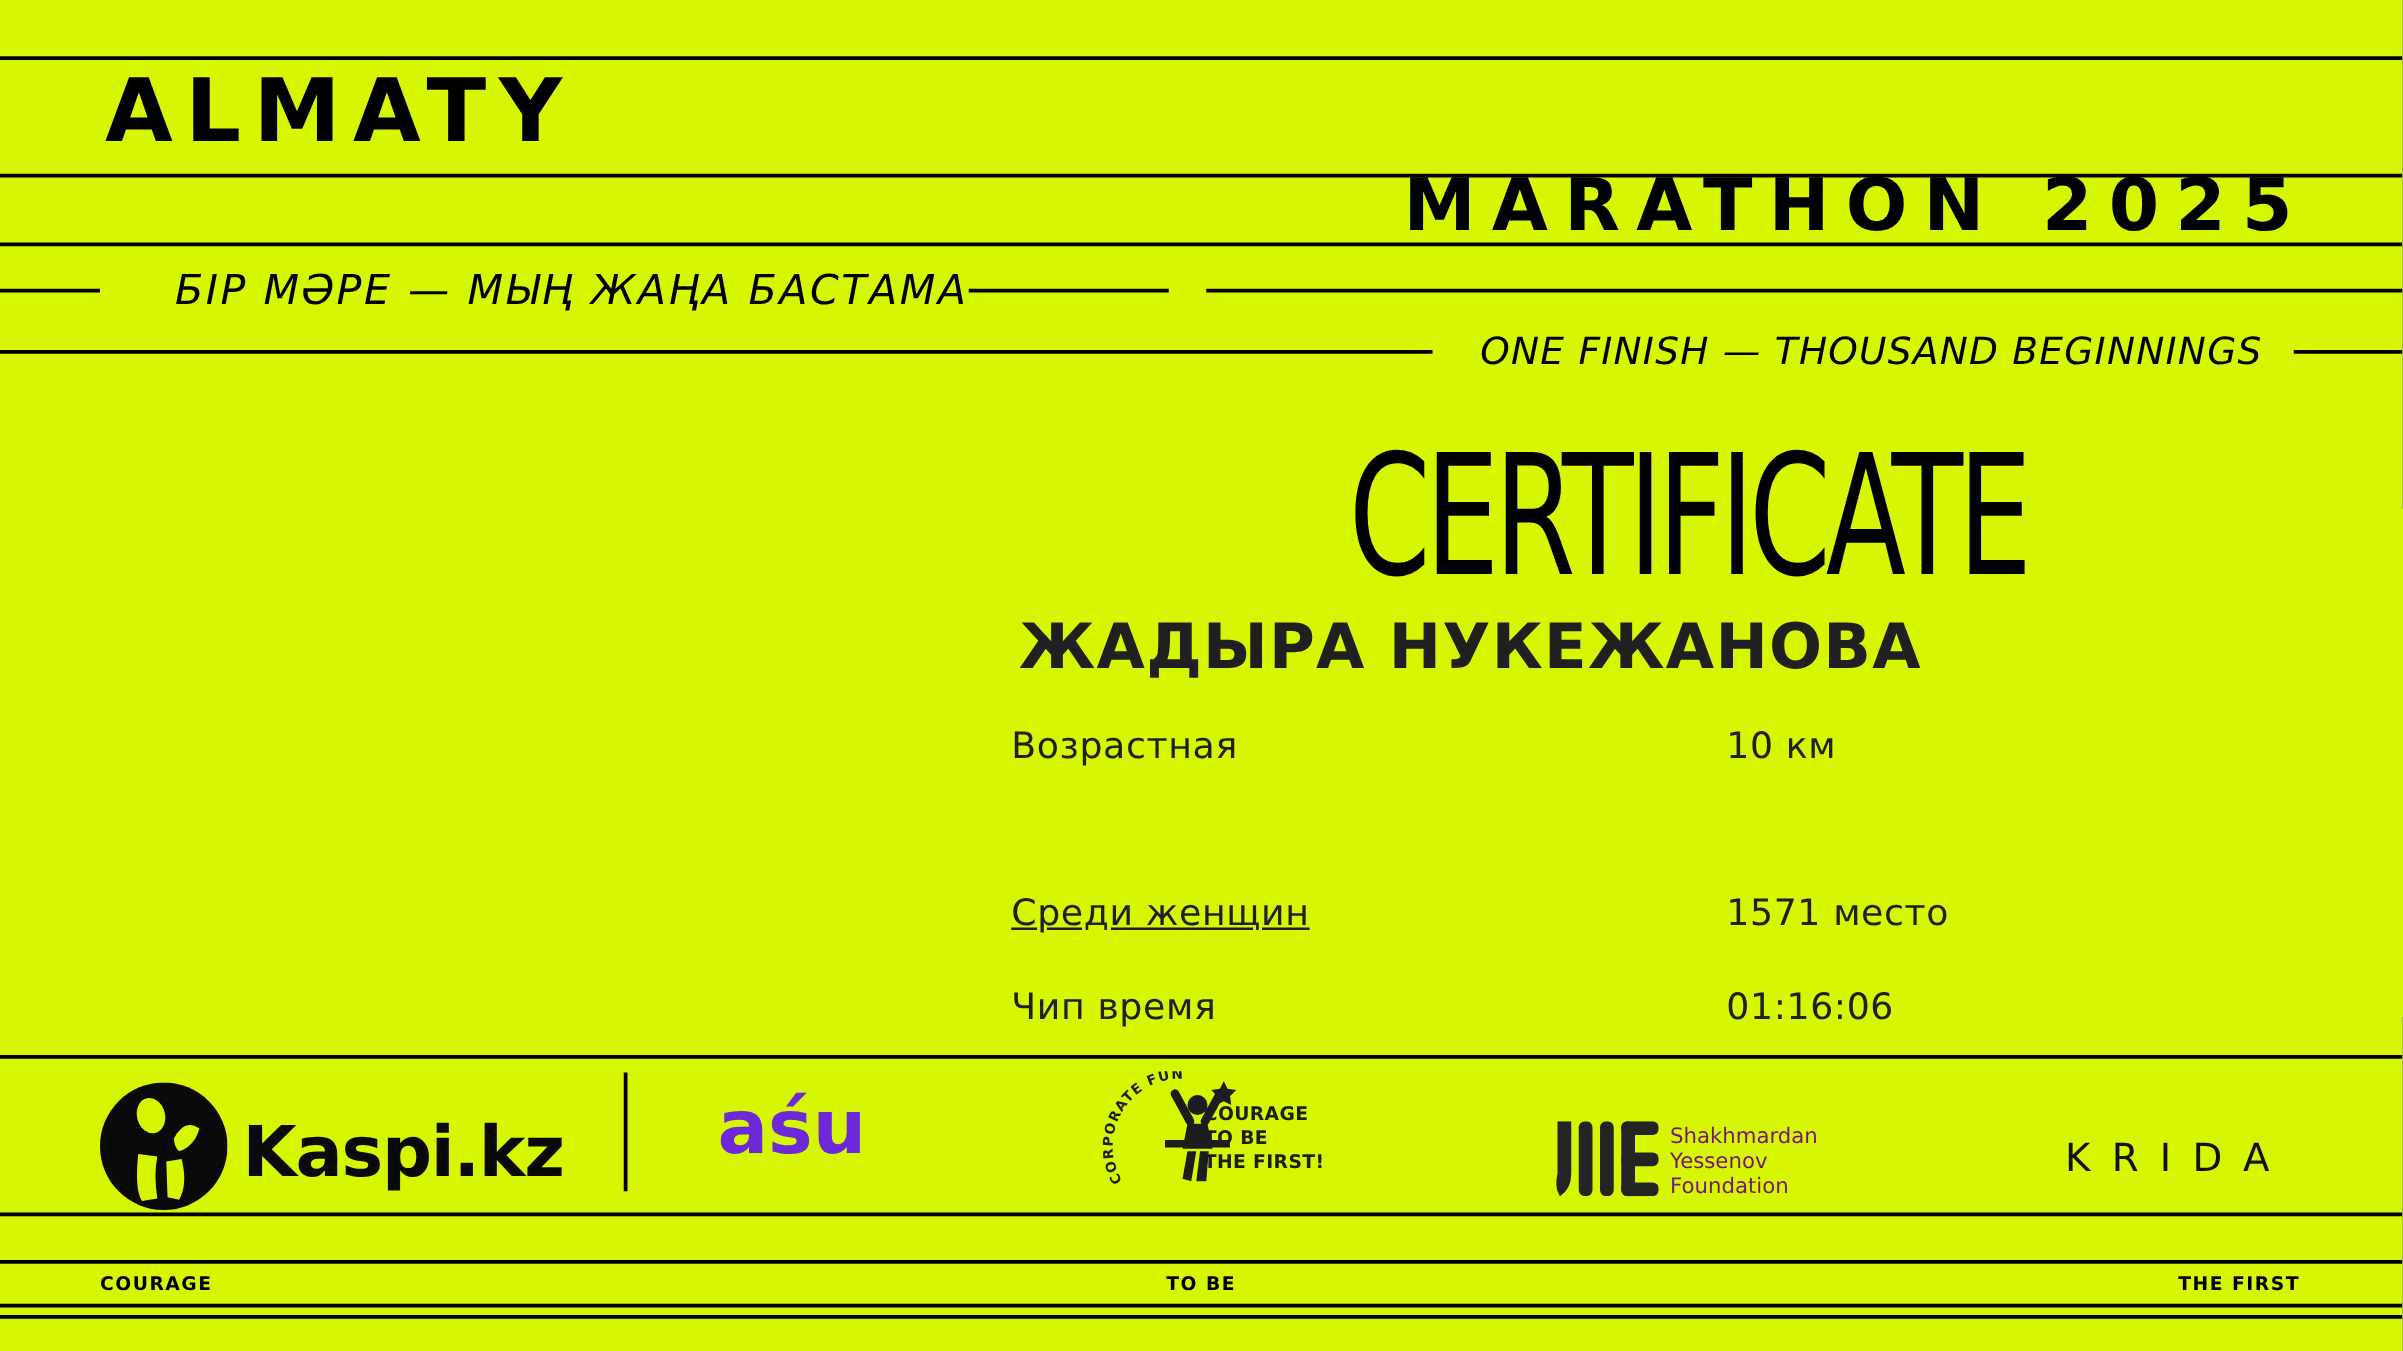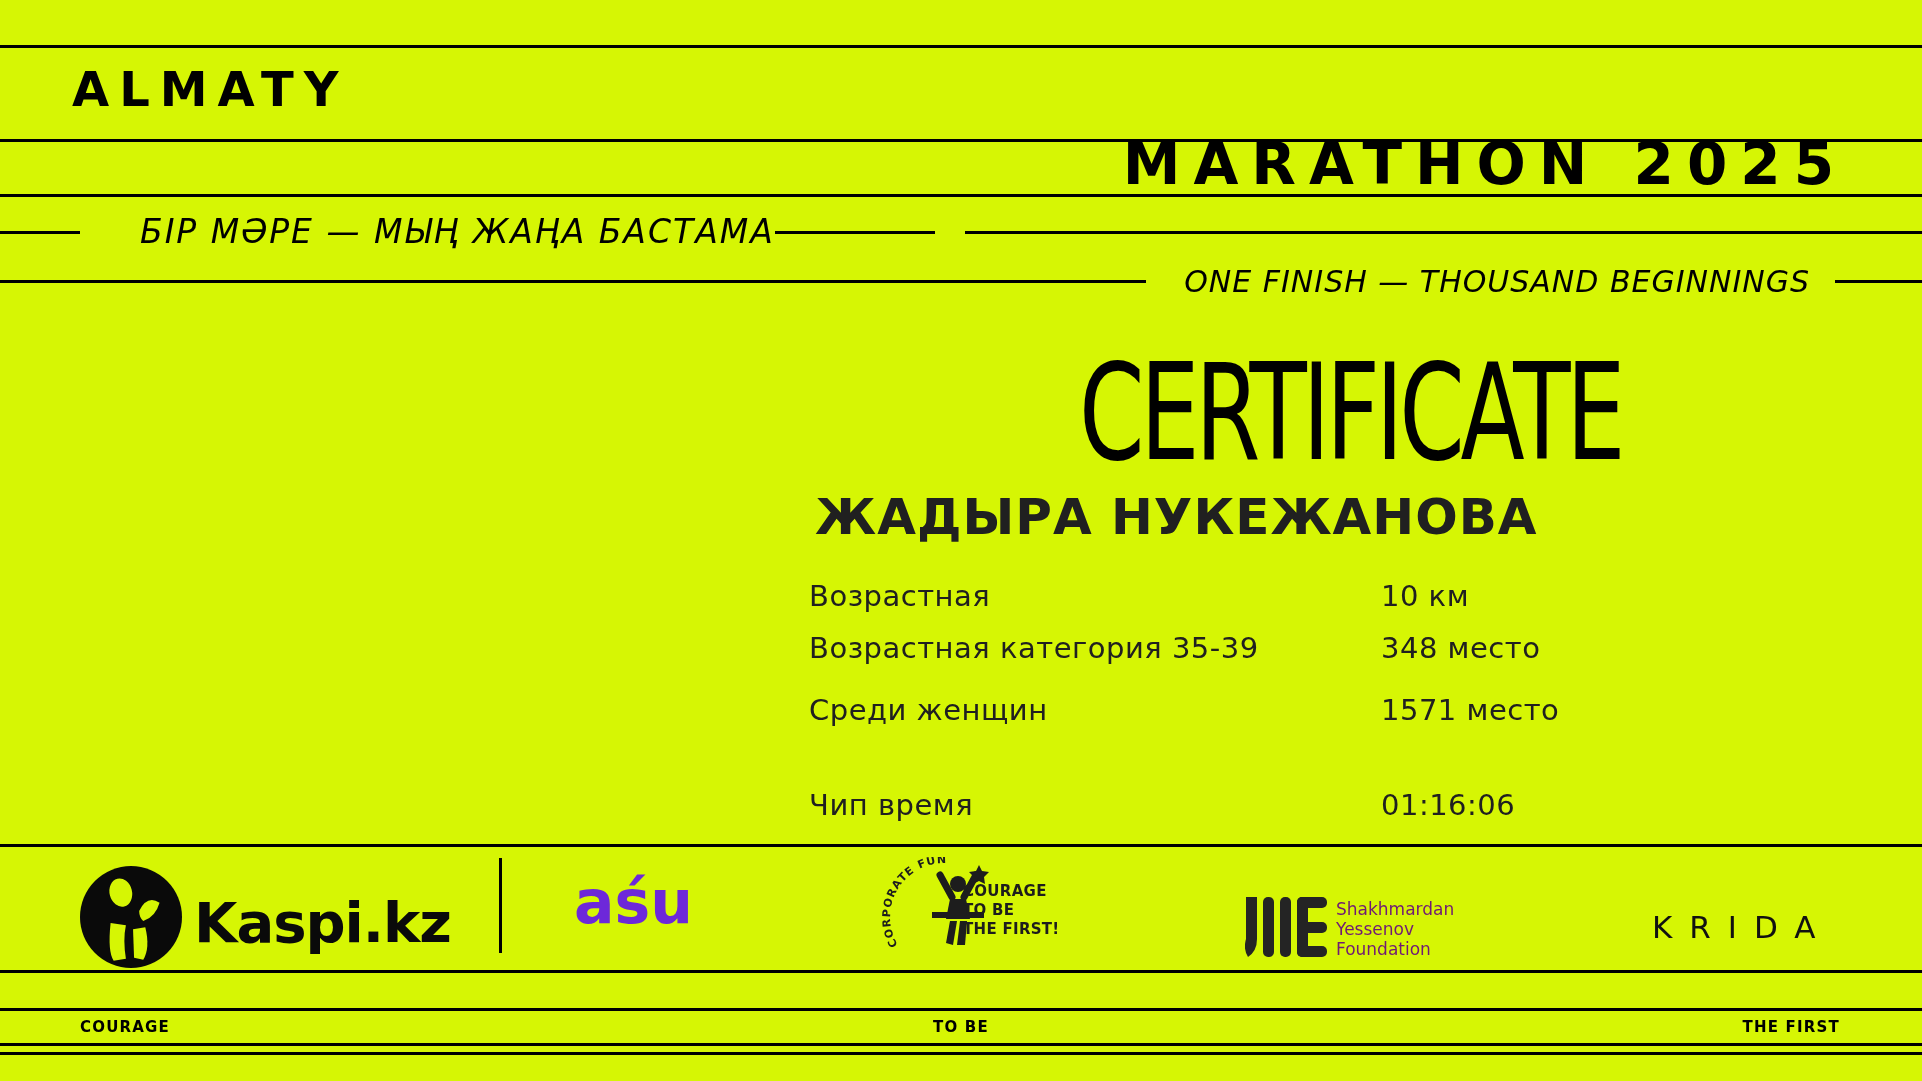--- a/index.html
+++ b/index.html
@@ -5,21 +5,21 @@
   html,body{margin:0;padding:0;background:#888;}
   .stage{
     position:relative;width:1922px;height:1081px;overflow:hidden;
     background:#d6f604;color:#000;
     font-family:"DejaVu Sans","Liberation Sans",sans-serif;
   }
   .rule{position:absolute;height:3px;background:#000;}
   .vrule{position:absolute;width:3px;background:#000;}
   .txt{position:absolute;white-space:nowrap;}
 
-  .almaty{left:72px;top:62px;font-size:48px;line-height:54px;font-weight:800;letter-spacing:10px;}
+  .almaty{left:84px;top:62px;font-size:70px;line-height:54px;font-weight:800;letter-spacing:10px;}
   .marathon{right:75px;top:138px;font-size:58px;line-height:52px;font-weight:800;letter-spacing:13px;}
   .tagline-kz{left:140px;top:211px;font-size:33px;line-height:42px;font-style:italic;font-weight:500;letter-spacing:2px;}
   .tagline-en{right:112px;top:262px;font-size:30px;line-height:40px;font-style:italic;letter-spacing:1px;}
   .cert-title{left:1079px;top:346px;font-size:134px;line-height:134px;font-weight:400;letter-spacing:-6px;
     transform:scaleX(0.70);transform-origin:left top;}
   .runner-name{left:815px;top:488px;font-size:50px;line-height:58px;font-weight:700;letter-spacing:1px;color:#202020;}
 
   .stat-row{position:absolute;left:809px;width:1100px;font-size:29px;line-height:34px;color:#202020;letter-spacing:0.5px;}
   .stat-value{position:absolute;left:572px;top:0;white-space:nowrap;}
 
@@ -64,25 +64,21 @@
   <div class="txt tagline-kz">БІР МӘРЕ — МЫҢ ЖАҢА БАСТАМА</div>
   <div class="txt tagline-en">ONE FINISH — THOUSAND BEGINNINGS</div>
   <div class="txt cert-title">CERTIFICATE</div>
 
   <div class="txt runner-name">ЖАДЫРА НУКЕЖАНОВА</div>
 
   <div class="stat-row" style="top:579px;">
     <span>Возрастная</span>
     <span class="stat-value">10 км</span>
   </div>
-  <div class="stat-row" style="top:631px;">
-    <span>Возрастная категория 35-39</span>
-    <span class="stat-value">348 место</span>
-  </div>
-  <div class="stat-row" style="top:693px;">
+  <div class="stat-row" style="top:713px;text-decoration:underline;">
     <span>Среди женщин</span>
     <span class="stat-value">1571 место</span>
   </div>
   <div class="stat-row" style="top:751px;margin-top:37px;">
     <span>Чип время</span>
     <span class="stat-value">01:16:06</span>
   </div>
 
   <svg class="logo" style="left:80px;top:866px;" width="102" height="102" viewBox="0 0 100 100">
     <circle cx="50" cy="50" r="50" fill="#0a0a0a"></circle>

